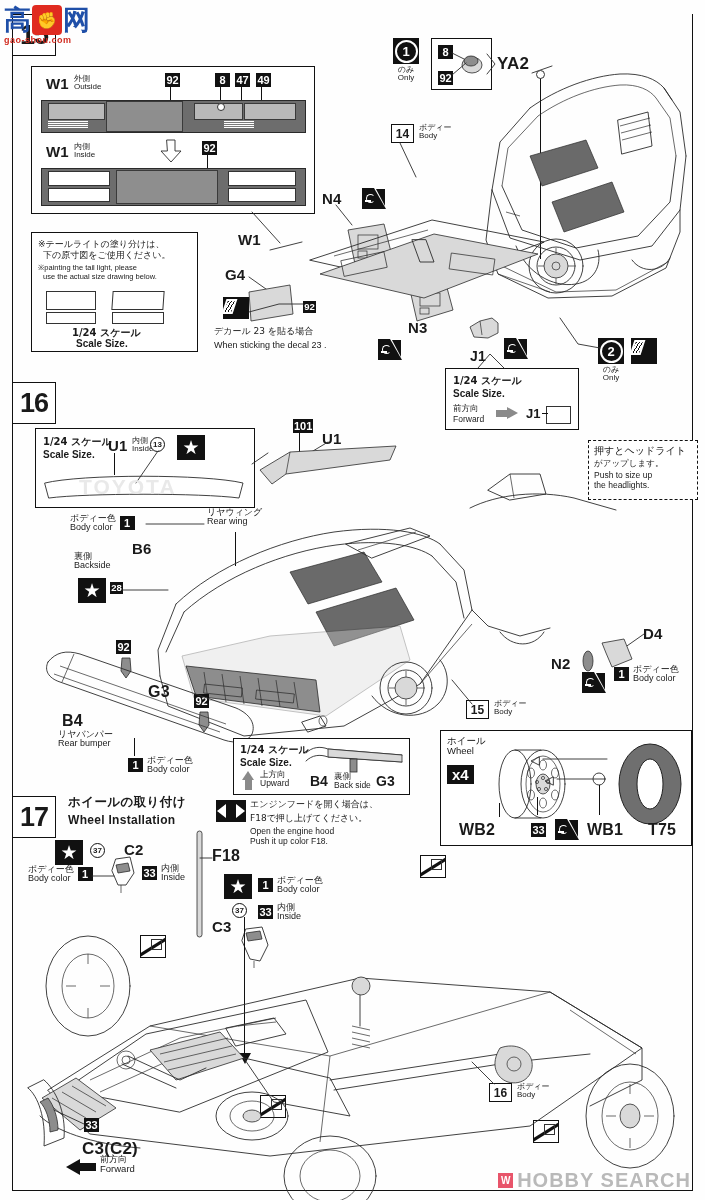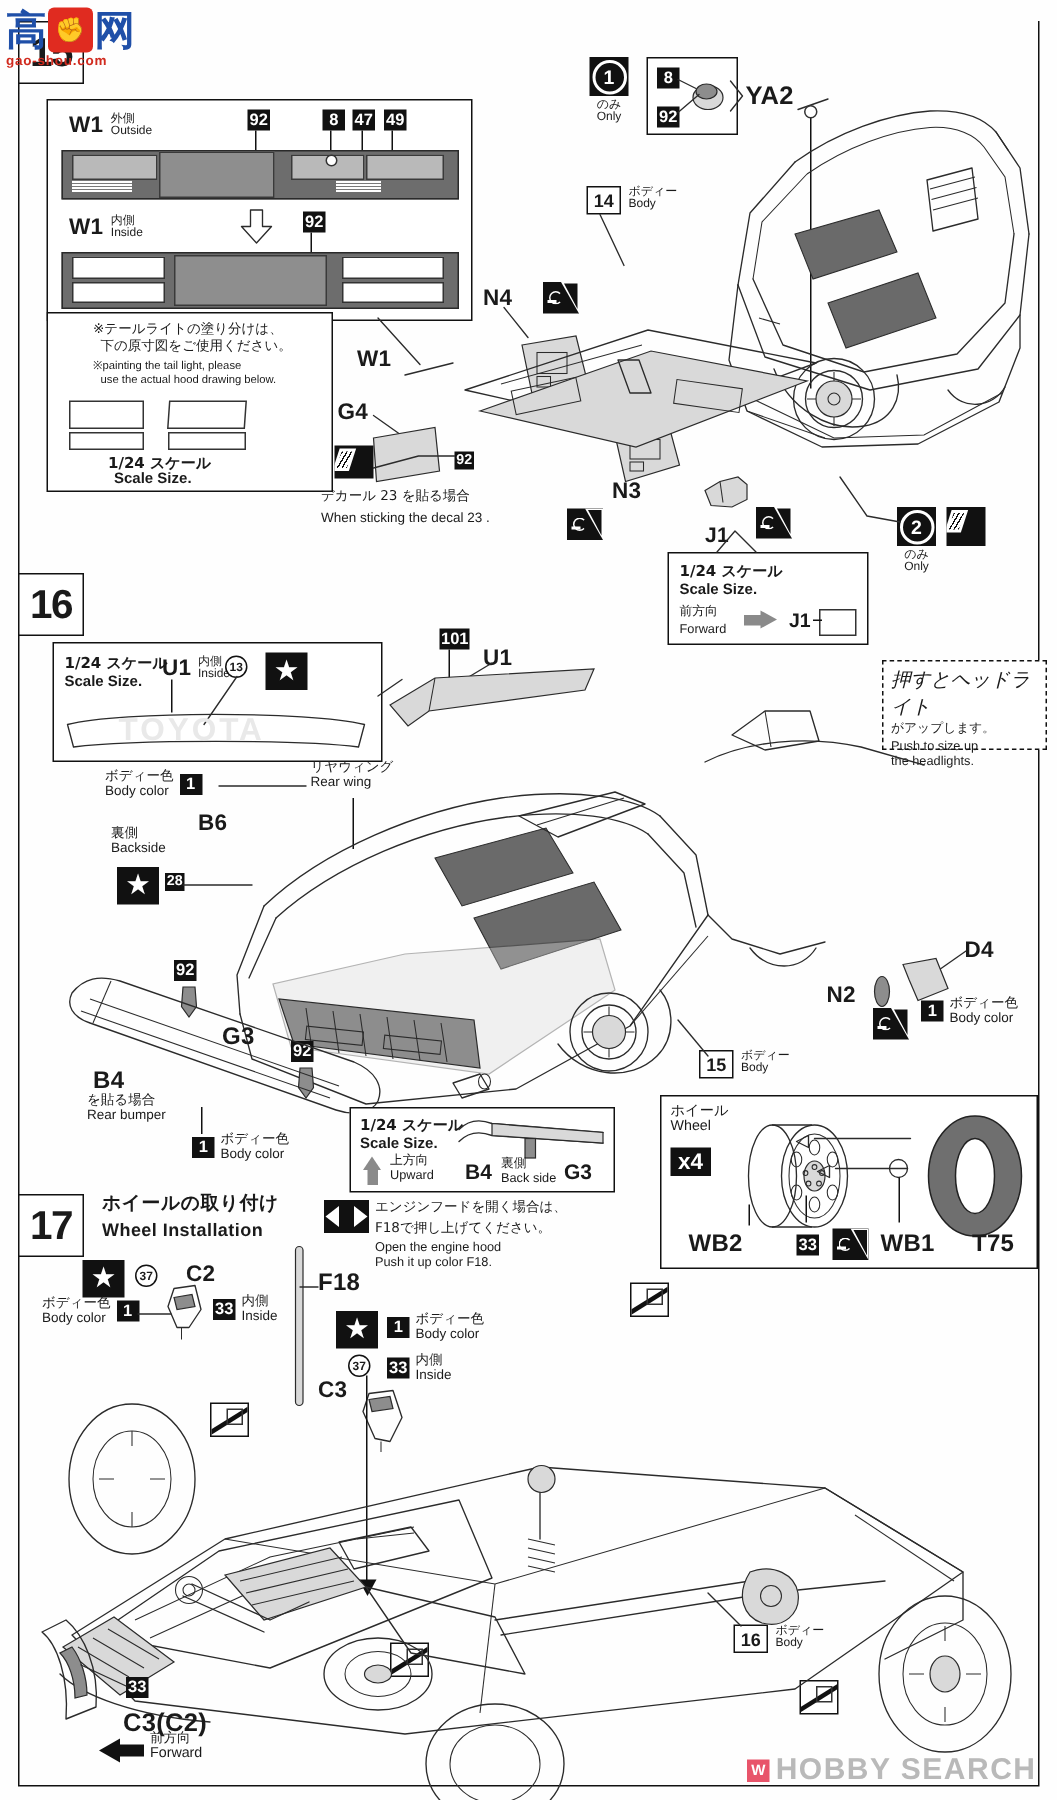--- a/index.html
+++ b/index.html
@@ -199,25 +199,25 @@
     <div class="lnv" style="left:175px;top:88px;height:20px;"></div>
 
     <div class="tlbar" style="left:9px;top:101px;width:263px;height:36px;"></div>
     <div class="abs" style="left:16px;top:104px;width:60px;height:13px;background:#fff;border:1px solid #333;"></div>
     <div class="abs" style="left:16px;top:121px;width:60px;height:12px;background:#fff;border:1px solid #333;"></div>
     <div class="abs" style="left:196px;top:104px;width:66px;height:13px;background:#fff;border:1px solid #333;"></div>
     <div class="abs" style="left:196px;top:121px;width:66px;height:12px;background:#fff;border:1px solid #333;"></div>
     <div class="tlseg dark" style="left:84px;top:103px;width:100px;height:32px;"></div>
   </div>
 
-  <div class="solidbox" style="position:absolute;left:31px;top:208px;width:165px;height:118px;padding-left:24px;">
+  <div class="solidbox" style="position:absolute;left:31px;top:232px;width:165px;height:118px;">
     <div class="jp lbl-jp" style="font-size:9px;margin:7px 0 0 6px;">※テールライトの塗り分けは、</div>
     <div class="jp lbl-jp" style="font-size:9px;margin:2px 0 0 11px;">下の原寸図をご使用ください。</div>
     <div class="en lbl-en" style="font-size:7.5px;margin:3px 0 0 6px;">※painting the  tail light, please</div>
-    <div class="en lbl-en" style="font-size:7.5px;margin:1px 0 0 11px;">use the actual hood drawing below.</div>
+    <div class="en lbl-en" style="font-size:7.5px;margin:1px 0 0 11px;">use the actual size drawing below.</div>
 
     <div class="abs" style="left:14px;top:58px;width:48px;height:17px;border:1px solid #333;"></div>
     <div class="abs" style="left:80px;top:58px;width:50px;height:17px;border:1px solid #333;transform:skewX(-4deg);"></div>
     <div class="abs" style="left:14px;top:79px;width:48px;height:10px;border:1px solid #333;"></div>
     <div class="abs" style="left:80px;top:79px;width:50px;height:10px;border:1px solid #333;"></div>
     <div class="abs jp" style="left:40px;top:93px;font-size:10px;font-weight:bold;">1/24 スケール</div>
     <div class="abs en" style="left:44px;top:105px;font-size:10px;font-weight:bold;">Scale Size.</div>
   </div>
 
   <div class="abs" style="left:250px;top:210px;">
@@ -436,21 +436,21 @@
     <div class="abs" style="left:100px;top:37px;width:23px;height:16px;border:1px solid #333;background:#fff;"></div>
     <div class="abs" style="left:96px;top:44px;width:6px;height:1px;background:#111;"></div>
   </div>
   <div class="abs" style="left:478px;top:352px;">
       <svg width="30" height="18" viewBox="0 0 30 18">
         <path class="cl" d="M0 16 L12 2 L26 16"></path>
       </svg>
     </div>
 
   <div class="dashbox" style="position:absolute;left:588px;top:440px;width:98px;height:52px;">
-    <div class="jp" style="font-size:13px;font-style:italic;">押すとヘッドライト</div>
+    <div class="jp" style="font-size:10px;">押すとヘッドライト</div>
     <div class="jp" style="font-size:8.5px;">がアップします。</div>
     <div class="en" style="font-size:8.5px;">Push to size up</div>
     <div class="en" style="font-size:8.5px;">the headlights.</div>
   </div>
 
   <div class="abs" style="left:470px;top:438px;">
     <div class="dnarrow" style="position:absolute;left:26px;top:0;"></div>
     <svg width="150" height="62" viewBox="0 0 150 62" style="position:absolute;left:0;top:22px;">
       <path class="cl" d="M18 30 L40 14 L70 14 L76 34 L40 40 Z" fill="#fafafa"></path>
       <path class="cl2" d="M40 14 L44 38"></path>
@@ -602,21 +602,21 @@
   <div class="abs" style="left:40px;top:640px;">
     <svg width="225" height="110" viewBox="0 0 225 110">
       <path class="cl" d="M8 22 C16 12 26 10 40 14 L196 68 C210 74 216 84 212 94 C208 102 196 104 184 100 L20 42 C8 38 4 30 8 22 Z" fill="#fafafa"></path>
       <path class="cl2" d="M20 26 L186 84"></path>
       <path class="cl2" d="M14 34 L180 92"></path>
       <path class="cl2" d="M34 14 L22 42"></path>
     </svg>
   </div>
   <div class="abs part" style="left:62px;top:712px;font-size:16px;">B4</div>
   <div class="abs" style="left:58px;top:730px;">
-    <div class="jp lbl-jp" style="font-size:9px;">を貼る場合</div>
+    <div class="jp lbl-jp" style="font-size:9px;">リヤバンパー</div>
     <div class="en lbl-en" style="font-size:9px;">Rear bumper</div>
   </div>
   <div class="abs" style="left:128px;top:756px;display:flex;align-items:center;gap:4px;">
     <span class="chip big">1</span>
     <span>
       <span class="jp lbl-jp" style="display:block;font-size:9px;">ボディー色</span>
       <span class="en lbl-en" style="display:block;font-size:9px;">Body color</span>
     </span>
   </div>
   <div class="lnv" style="left:134px;top:738px;height:18px;"></div>

